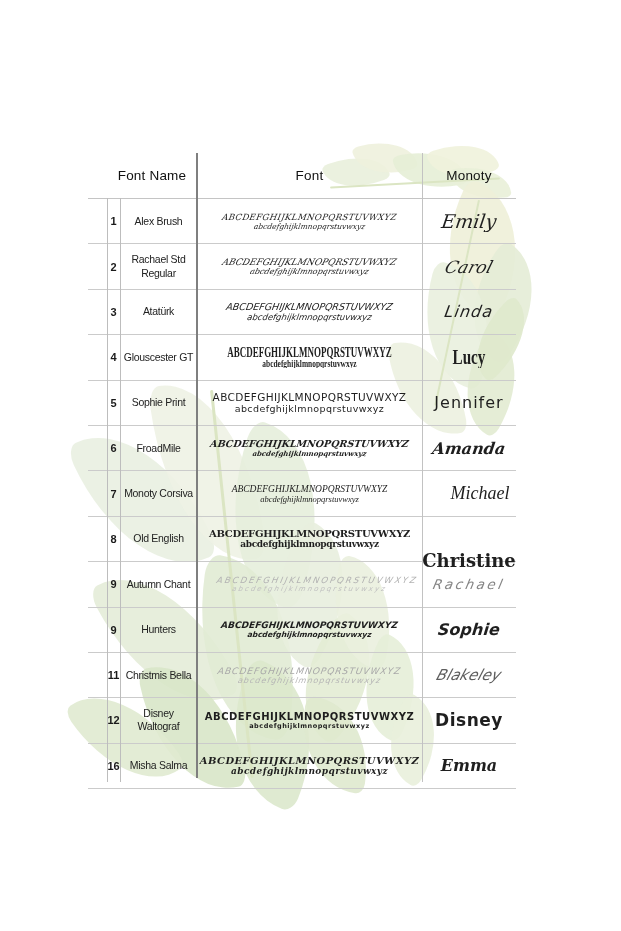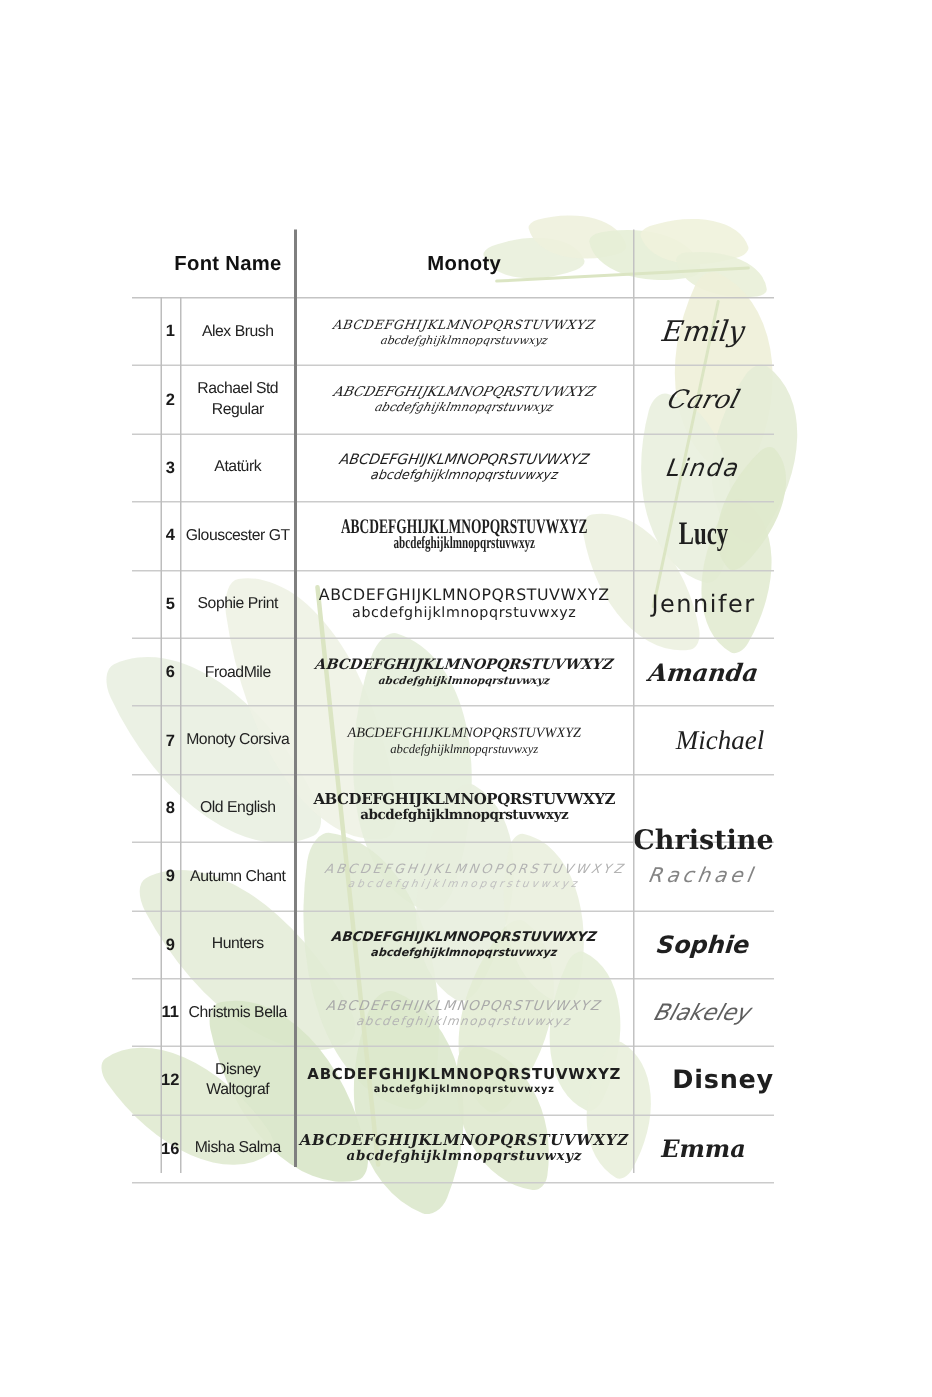--- a/index.html
+++ b/index.html
@@ -7,21 +7,21 @@
          font-family:"Liberation Sans",sans-serif;color:#1f1f1f;}
 
   
   .leaf{position:absolute;border-radius:12% 88% 12% 88% / 12% 88% 12% 88%;opacity:.9;}
   .stem{position:absolute;background:#dbe5c3;border-radius:2px;}
 
   
   .table{position:absolute;left:88px;top:153px;width:428px;}
   .hrow{display:grid;grid-template-columns:19px 90px 225px 94px;height:45px;
         border-bottom:1px solid #c4c4c4;align-items:center;}
-  .hcell{font-weight:700;font-size:13.5px;color:#111;text-align:center;letter-spacing:.2px;}
+  .hcell{font-weight:400;font-size:13.5px;color:#111;text-align:center;letter-spacing:.2px;}
   .rows{display:block;}
   .row{display:grid;grid-template-columns:19px 13px 77px 225px 94px;height:44.4px;
        border-bottom:1px solid #cbcbcb;align-items:center;}
   .num{font-weight:700;font-size:11px;text-align:center;color:#1a1a1a;}
   .fname{font-size:10.5px;font-weight:500;letter-spacing:-.3px;line-height:1.25;
          text-align:center;color:#222;padding:0 2px;}
   .fcell{text-align:center;overflow:hidden;}
   .scell{text-align:center;overflow:hidden;}
   .au,.al{white-space:nowrap;line-height:1.25;color:#1e1e1e;}
 
@@ -73,21 +73,21 @@
   .style-hunters .au{font:italic bold 9px "DejaVu Sans",sans-serif;transform:skewX(-6deg);}
   .style-hunters .al{font:italic bold 7.5px "DejaVu Sans",sans-serif;transform:skewX(-6deg);}
   .style-hunters .sample{font:italic bold 16px "DejaVu Sans",sans-serif;transform:skewX(-6deg);}
 
   .style-christmis-bella .au{font:italic 9px "DejaVu Sans",sans-serif;letter-spacing:1px;color:#a9a9a9;transform:skewX(-10deg);}
   .style-christmis-bella .al{font:italic 8px "DejaVu Sans",sans-serif;letter-spacing:1px;color:#b5b5b5;transform:skewX(-10deg);}
   .style-christmis-bella .sample{font:italic 15px "DejaVu Sans",sans-serif;color:#5e5e5e;transform:skewX(-18deg);}
 
   .style-disney-waltograf .au{font:bold 10px "DejaVu Sans",sans-serif;letter-spacing:.5px;}
   .style-disney-waltograf .al{font:bold 6.5px "DejaVu Sans",sans-serif;letter-spacing:.5px;}
-  .style-disney-waltograf .sample{font:bold 17px "DejaVu Sans",sans-serif;letter-spacing:.5px;text-align:right;}
+  .style-disney-waltograf .sample{font:bold 17px "DejaVu Sans",sans-serif;letter-spacing:.5px;}
 
   .style-misha-salma .au{font:italic bold 10px "DejaVu Serif",serif;letter-spacing:.4px;}
   .style-misha-salma .al{font:italic bold 9px "DejaVu Serif",serif;letter-spacing:.4px;}
   .style-misha-salma .sample{font:italic bold 16px "DejaVu Serif",serif;}
 </style>
 </head>
 <body>
 
 <div class="stage">
 
@@ -123,20 +123,21 @@
     <div class="leaf" style="left:330px;top:560px;width:65px;height:105px;background:#eaf0de;transform:rotate(12deg);"></div>
     <div class="leaf" style="left:360px;top:640px;width:60px;height:95px;background:#e6eed8;transform:rotate(25deg);"></div>
     <div class="leaf" style="left:300px;top:700px;width:70px;height:90px;background:#dfe9ce;transform:rotate(8deg);"></div>
     <div class="leaf" style="left:385px;top:700px;width:55px;height:80px;background:#e9efdb;transform:rotate(30deg);"></div>
   </div>
 
   <div class="table">
     <div class="hrow">
       <div></div>
       <div class="hcell">Font Name</div>
+      <div class="hcell">Font</div>
       <div class="hcell">Monoty</div>
     </div>
     <div class="rows">
   <div class="row style-alex-brush">
     <div></div>
     <div class="num">1</div>
     <div class="fname">Alex Brush</div>
     <div class="fcell">
       <div class="au">ABCDEFGHIJKLMNOPQRSTUVWXYZ</div>
       <div class="al">abcdefghijklmnopqrstuvwxyz</div>

